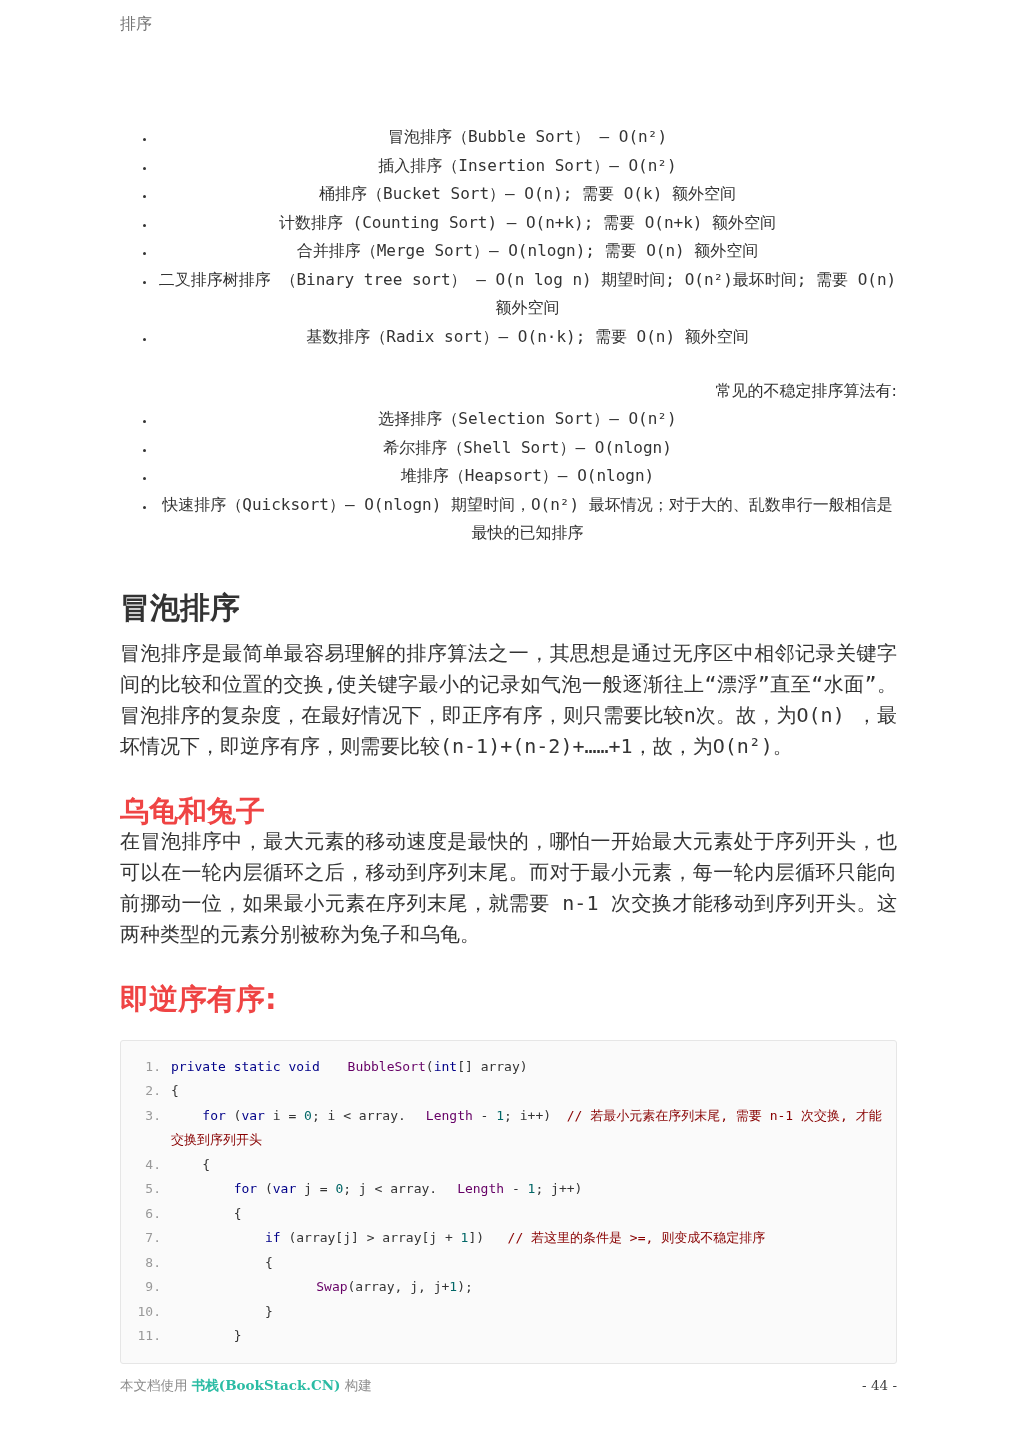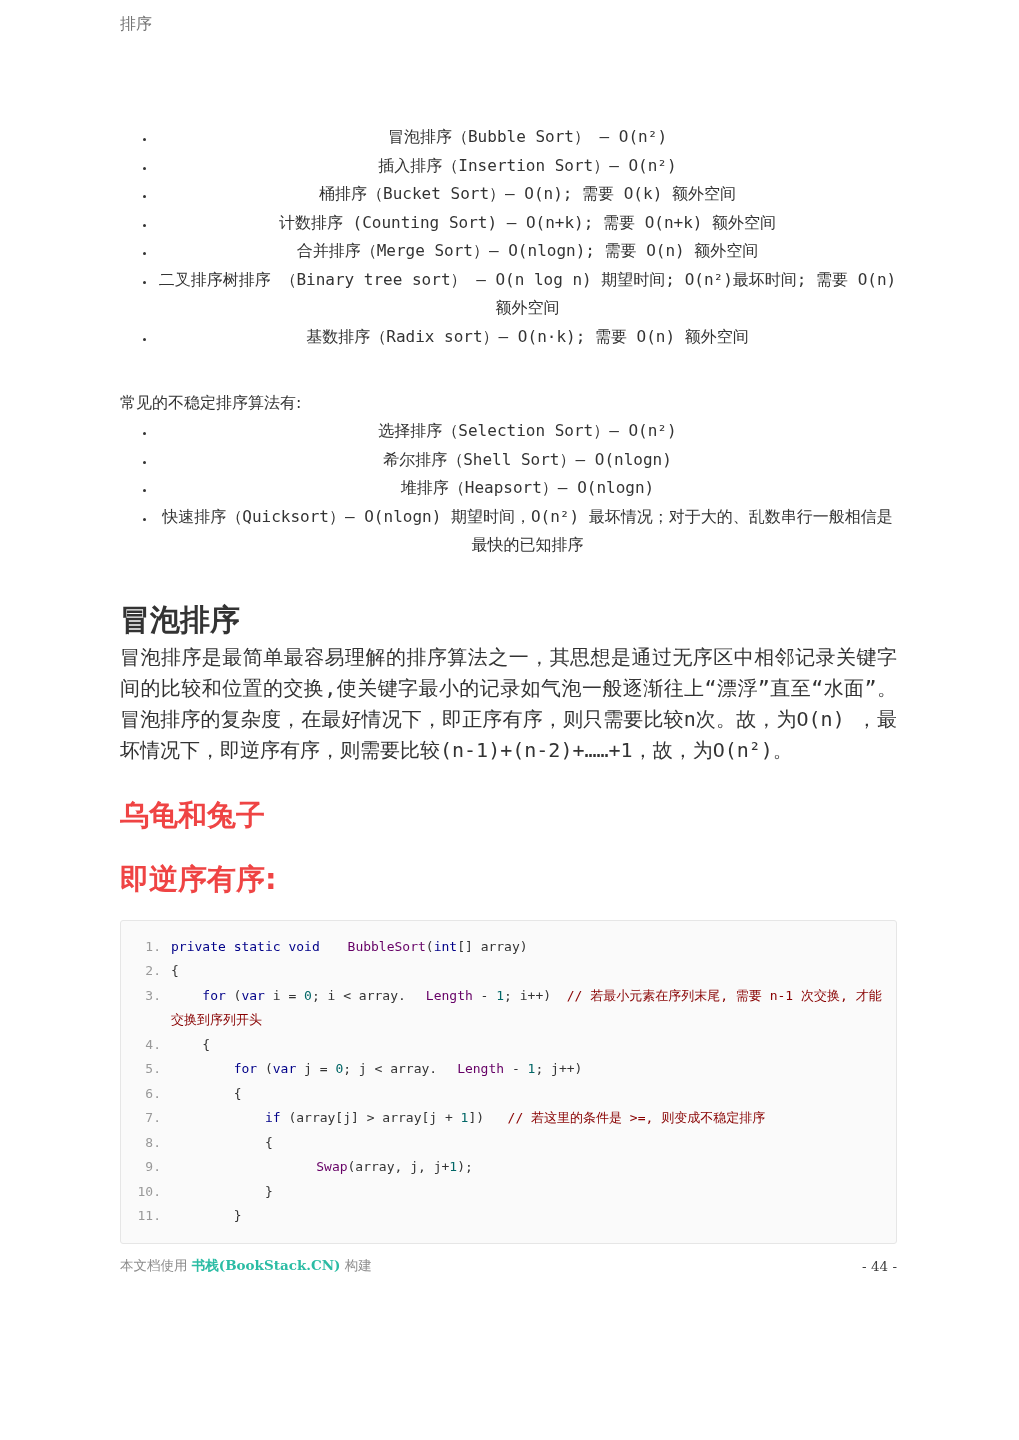--- a/index.html
+++ b/index.html
@@ -19,25 +19,25 @@
     list-style: disc;
   }
   ul.bullet-list li { padding-left: 2px; text-align: center; }
   ul.bullet-list li::marker { font-size: 11px; color: #333; }
   .latin { font-family: "DejaVu Sans Mono", monospace; }
 
   p.paragraph {
     margin: 0; font-size: 20px; line-height: 31px;
     text-align: justify;
   }
-  .intro-line { margin-top: 38px; font-size: 16px; line-height: 28px; }
+  .intro-line { margin-top: 26px; font-size: 16px; line-height: 28px; text-align: right; }
   .list-gap { margin-top: 26px; }
 
   h1.page-title {
-    margin: 42px 0 4px 0; font-size: 30px; line-height: 36px;
+    margin: 42px 0 12px 0; font-size: 30px; line-height: 36px;
     font-weight: bold; color: #333;
   }
   h2.section-title {
     margin: 34px 0 0 0; font-size: 29px; line-height: 30px;
     font-weight: bold; color: #ef4444;
   }
   .after-title { margin-top: 22px; }
 
   .code-block {
     margin-top: 26px;
@@ -59,21 +59,21 @@
   }
   .code-line .code-text { white-space: pre-wrap; word-break: break-all; flex: 1; color: var(--c-code-plain, #333); }
   .tok-kw  { color: var(--c-keyword, #000088); }
   .tok-fn  { color: var(--c-function, #660066); padding-left: 20px; }
   .tok-num { color: var(--c-number, #006666); }
   .tok-com { color: var(--c-comment, #880000); }
   .tok-pl  { color: var(--c-code-plain, #333333); }
 
   .doc-footer {
     margin-top: 13px;
-    display: flex; justify-content: space-between; align-items: center;
+    display: flex; justify-content: space-between; align-items: flex-start;
     font-size: 13.5px; color: #8d8d8d;
     font-family: "DejaVu Serif", serif;
   }
   .doc-footer .brand {
     color: var(--c-brand, #2bbca4); font-weight: bold;
     text-decoration: none; cursor: pointer;
   }
   .page-number { color: #404040; }
 </style>
 </head>
@@ -101,20 +101,21 @@
       <li>选择排序（Selection Sort）— O(n²)</li>
       <li>希尔排序（Shell Sort）— O(nlogn)</li>
       <li>堆排序（Heapsort）— O(nlogn)</li>
       <li>快速排序（Quicksort）— O(nlogn) 期望时间，O(n²) 最坏情况；对于大的、乱数串行一般相信是最快的已知排序</li>
     </ul>
 
     <h1 class="page-title">冒泡排序</h1>
     <p class="paragraph latin after-title">冒泡排序是最简单最容易理解的排序算法之一，其思想是通过无序区中相邻记录关键字间的比较和位置的交换,使关键字最小的记录如气泡一般逐渐往上“漂浮”直至“水面”。  冒泡排序的复杂度，在最好情况下，即正序有序，则只需要比较n次。故，为O(n) ，最坏情况下，即逆序有序，则需要比较(n-1)+(n-2)+……+1，故，为O(n²)。</p>
 
     <h2 class="section-title">乌龟和兔子</h2>
+    <p class="paragraph latin after-title">在冒泡排序中，最大元素的移动速度是最快的，哪怕一开始最大元素处于序列开头，也可以在一轮内层循环之后，移动到序列末尾。而对于最小元素，每一轮内层循环只能向前挪动一位，如果最小元素在序列末尾，就需要 n-1 次交换才能移动到序列开头。这两种类型的元素分别被称为兔子和乌龟。</p>
 
     <h2 class="section-title">即逆序有序:</h2>
 
     <div class="code-block">
         <div class="code-line">
           <span class="gutter">1.</span>
           <span class="code-text"><span class="tok-kw">private</span><span class="tok-pl"> </span><span class="tok-kw">static</span><span class="tok-pl"> </span><span class="tok-kw">void</span><span class="tok-pl"> </span><span class="tok-fn">BubbleSort</span><span class="tok-pl">(</span><span class="tok-kw">int</span><span class="tok-pl">[] array)</span></span>
         </div>
         <div class="code-line">
           <span class="gutter">2.</span>

